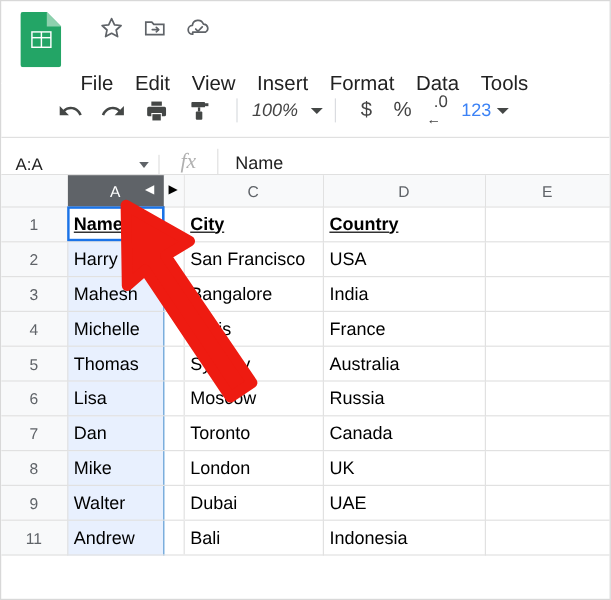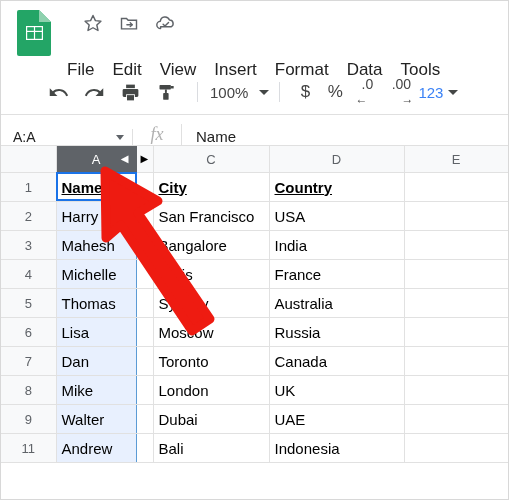--- a/index.html
+++ b/index.html
@@ -30,21 +30,21 @@
   .menuitem { font-size:17px; color:#222; white-space:nowrap; cursor:default;margin-top:31px; }
 
   
   .toolbar {
     height:44px; display:flex; align-items:center;
     border-top:1px solid #fff; padding-left:42px; gap:0px;
   }
   .tbtn { width:30px; height:30px; display:flex; align-items:center; justify-content:center; color:#444746; margin-right:6px; }
   .tsep { width:1px; height:20px; background:#dadce0; margin:0 10px; }
   .zoombox { display:flex; align-items:center; color:#444; font-size:15px; }
-  .zoomval { padding:0 2px; }
+  .zoomval { padding:0 2px;font-style:italic; }
   .caret { width:0; height:0; border-left:5px solid transparent; border-right:5px solid transparent; border-top:5px solid #444746; margin-left:9px; }
   .tlabel { font-size:17px; color:#444; display:flex; align-items:center; justify-content:center; width:30px; height:30px; }
   .decbtn { position:relative; width:34px; height:30px; display:flex; align-items:flex-start; justify-content:center; }
   .decbtn .num { font-size:14px; color:#444; line-height:15px; }
   .decbtn .ar { position:absolute; bottom:4px; font-size:12px; color:#444; line-height:8px; }
   .decbtn .ar.l { left:5px; }
   .decbtn .ar.r { right:5px; }
   .numfmt { display:flex; align-items:center; font-size:15px; color:#3b82f6; margin-left:0;}
 
   
@@ -186,24 +186,20 @@
 
     <div class="tsep"></div>
 
     <div class="tlabel">$</div>
     <div class="tlabel">%</div>
 
     <div class="decbtn">
       <span class="num">.0</span>
       <span class="ar l">←</span>
     </div>
-    <div class="decbtn">
-      <span class="num">.00</span>
-      <span class="ar r">→</span>
-    </div>
 
     <div class="numfmt">
       <span>123</span>
       <span class="caret" style="margin-left:5px"></span>
     </div>
   </div>
 
   <div class="fbar">
     <div class="namebox">
       <span class="nameval">A:A</span>

